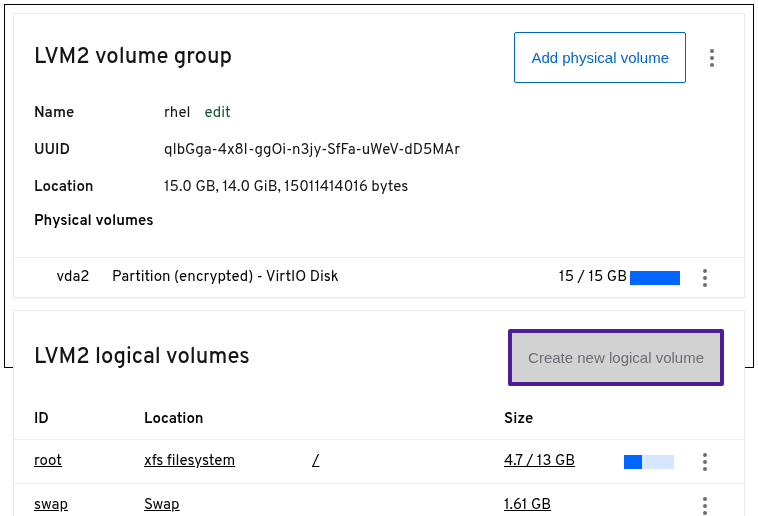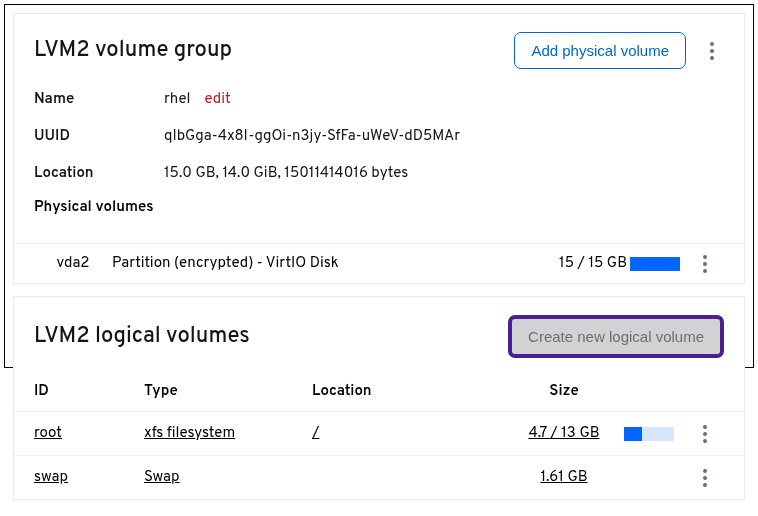--- a/index.html
+++ b/index.html
@@ -1,43 +1,43 @@
 <!DOCTYPE html>
 <html><head>
 <meta charset="utf-8">
 <style>
 * { box-sizing: border-box; margin: 0; padding: 0; }
 body { font-family: "RedHatText", "Overpass", "Helvetica Neue", Arial, sans-serif; background: #fff; width: 758px; height: 516px; padding: 4px; }
 .frame { border: 1px solid #000; height: 364px; padding: 8px; }
 .card { background: #fff; border: 1px solid #ebebeb; box-shadow: 0 1px 2px rgba(0,0,0,0.06); margin-bottom: 12px; }
 .card-header { display: flex; align-items: center; padding: 18px 20px 8px 20px; }
 .card-title { font-size: 22px; font-weight: 500; flex: 1; color: #151515; }
-.btn { font-size: 15px; padding: 9px 16px; border-radius: 7px; cursor: pointer; background: #fff; }
+.btn { font-size: 15px; padding: 16px 16px; border-radius: 2px; cursor: pointer; background: #fff; }
 .btn-primary-outline { border: 1px solid #0066cc; color: #0066cc; }
 .btn-disabled { background: #d2d2d2; color: #6a6e73; border: 4px solid #4c1d95; cursor: default; }
 .kebab { width: 24px; display: flex; flex-direction: column; align-items: center; justify-content: center; gap: 3px; cursor: pointer; margin-left: 14px; }
 .kebab span { width: 4px; height: 4px; background: #6a6e73; border-radius: 50%; }
 .props { padding: 4px 20px 14px 20px; }
 .prop-row { display: flex; padding: 9px 0; font-size: 15px; }
 .prop-label { width: 130px; font-weight: 600; color: #151515; }
 .prop-value { color: #151515; }
-.link { color: #b91c1c; cursor: pointer; margin-left: 14px; }
+.link { color: #14532d; cursor: pointer; margin-left: 14px; }
 .section-label { font-weight: 600; font-size: 15px; padding: 6px 0 12px 0; }
 .pv-row { display: flex; align-items: center; padding: 10px 20px; font-size: 15px; border-top: 1px solid #f0f0f0; }
 .pv-name { width: 78px; text-align: center; }
 .pv-desc { flex: 1; }
 .pv-size { width: 110px; text-align: right; margin-right: 3px; }
 .bar { width: 50px; height: 14px; background: #0066ff; margin-right: 6px; }
 .bar-partial { background: #d6e6ff; position: relative; }
 .bar-partial .fill { position: absolute; left: 0; top: 0; bottom: 0; background: #0066ff; }
 .lv-header { display: flex; padding: 16px 20px 10px 20px; font-size: 15px; font-weight: 600; }
 .col-id { width: 110px; }
 .col-type { width: 168px; }
 .col-loc { flex: 1; }
-.col-size { width: 120px; text-align: center; }
+.col-size { width: 120px; text-align: left; }
 .col-bar { width: 62px; }
 .col-kebab { width: 38px; display:flex; justify-content:center; }
 .lv-row { display: flex; align-items: center; padding: 12px 20px; font-size: 15px; border-top: 1px solid #f0f0f0; text-decoration: underline; }
 </style>
 </head>
 <body>
 <div class="frame">
 
 <div class="card">
   <div class="card-header">
@@ -80,21 +80,20 @@
   </div>
 </div>
 
 <div class="card">
   <div class="card-header">
     <div class="card-title">LVM2 logical volumes</div>
     <button class="btn btn-disabled">Create new logical volume</button>
   </div>
   <div class="lv-header">
     <div class="col-id">ID</div>
-    <div class="col-type">Type</div>
     <div class="col-loc">Location</div>
     <div class="col-size">Size</div>
     <div class="col-bar"></div>
     <div class="col-kebab"></div>
   </div>
   <div id="lv-rows">
         <div class="lv-row">
           <div class="col-id">root</div>
           <div class="col-type">xfs filesystem</div>
           <div class="col-loc">/</div>

